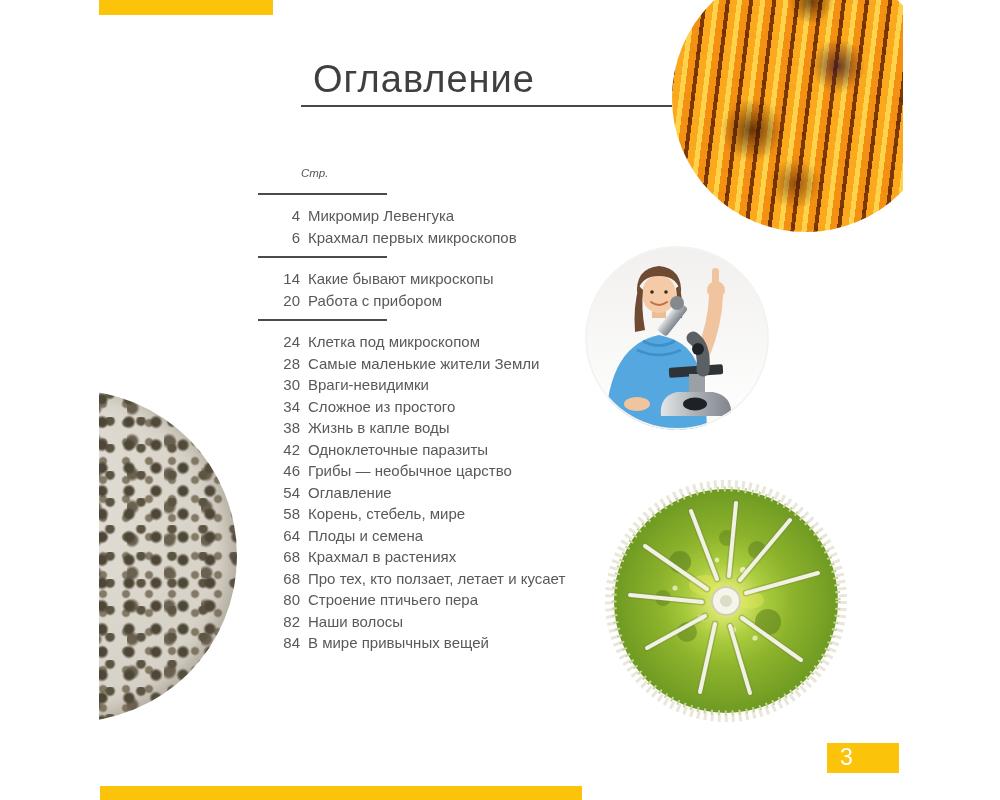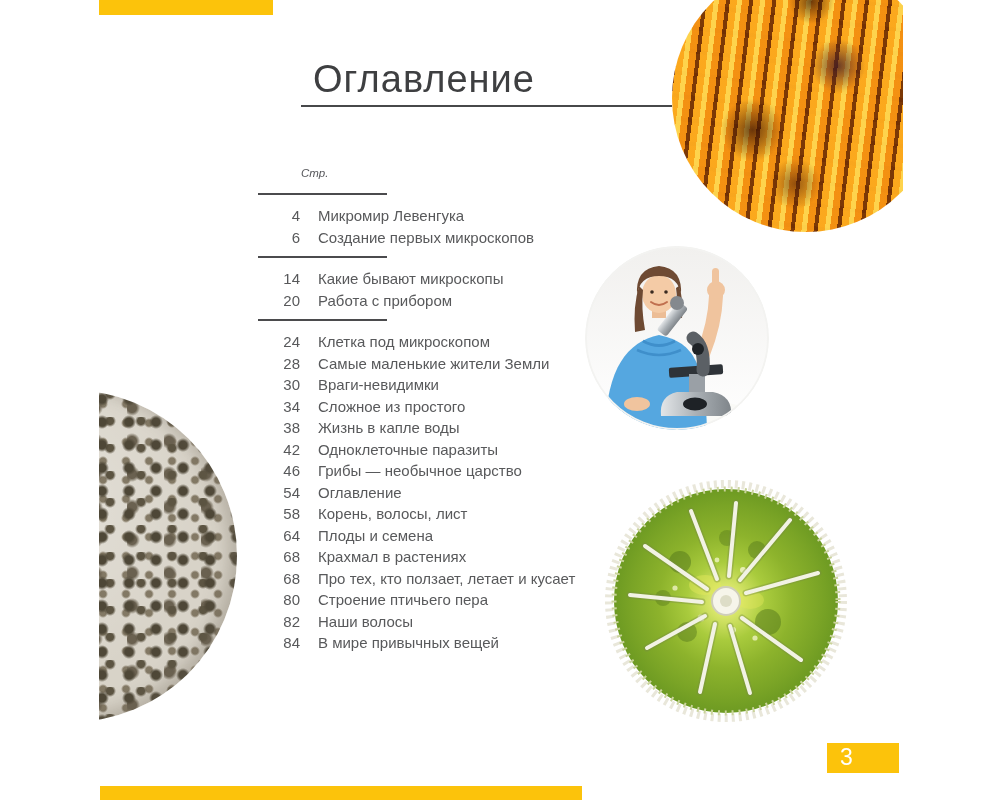--- a/index.html
+++ b/index.html
@@ -22,21 +22,21 @@
   .title-underline{position:absolute;left:301px;top:105px;width:371px;height:2px;background:#47484a;}
   .col-header{
     position:absolute;left:301px;top:167px;font-size:11.5px;font-style:italic;color:#55565a;
   }
   
   .toc{position:absolute;left:258px;top:193px;width:330px;}
   .toc-group{margin-bottom:8px;}
   .toc-divider{width:129px;height:0;border-top:2px solid #4b4b4d;margin-bottom:10px;}
   .toc-row{display:flex;align-items:center;height:21.5px;font-size:15px;color:#58595b;}
   .toc-num{width:42px;text-align:right;flex:0 0 42px;}
-  .toc-label{margin-left:18px;white-space:nowrap;}
+  .toc-label{margin-left:8px;white-space:nowrap;}
   
   .page-clip{position:absolute;left:99px;top:0;width:804px;height:800px;overflow:hidden;}
   .photo{position:absolute;border-radius:50%;}
   
   .butterfly{
     left:573px;top:-36px;width:268px;height:268px;
     background:
       radial-gradient(circle 36px at 62% 38%, rgba(60,25,40,.75), rgba(60,25,40,0) 75%),
       radial-gradient(circle 42px at 30% 62%, rgba(50,15,5,.7), rgba(50,15,5,0) 75%),
       radial-gradient(circle 30px at 52% 14%, rgba(40,12,4,.65), rgba(40,12,4,0) 75%),
@@ -203,21 +203,21 @@
 
   <div class="toc">
       <div class="toc-group">
         <div class="toc-divider"></div>
         <div class="toc-row">
           <span class="toc-num">4</span>
           <span class="toc-label">Микромир Левенгука</span>
         </div>
         <div class="toc-row">
           <span class="toc-num">6</span>
-          <span class="toc-label">Создание первых микроскопов</span>
+          <span class="toc-label">Крахмал первых микроскопов</span>
         </div>
       </div>
       <div class="toc-group">
         <div class="toc-divider"></div>
         <div class="toc-row">
           <span class="toc-num">14</span>
           <span class="toc-label">Какие бывают микроскопы</span>
         </div>
         <div class="toc-row">
           <span class="toc-num">20</span>
@@ -253,21 +253,21 @@
         <div class="toc-row">
           <span class="toc-num">46</span>
           <span class="toc-label">Грибы — необычное царство</span>
         </div>
         <div class="toc-row">
           <span class="toc-num">54</span>
           <span class="toc-label">Оглавление</span>
         </div>
         <div class="toc-row">
           <span class="toc-num">58</span>
-          <span class="toc-label">Корень, волосы, лист</span>
+          <span class="toc-label">Корень, стебель, мире</span>
         </div>
         <div class="toc-row">
           <span class="toc-num">64</span>
           <span class="toc-label">Плоды и семена</span>
         </div>
         <div class="toc-row">
           <span class="toc-num">68</span>
           <span class="toc-label">Крахмал в растениях</span>
         </div>
         <div class="toc-row">

